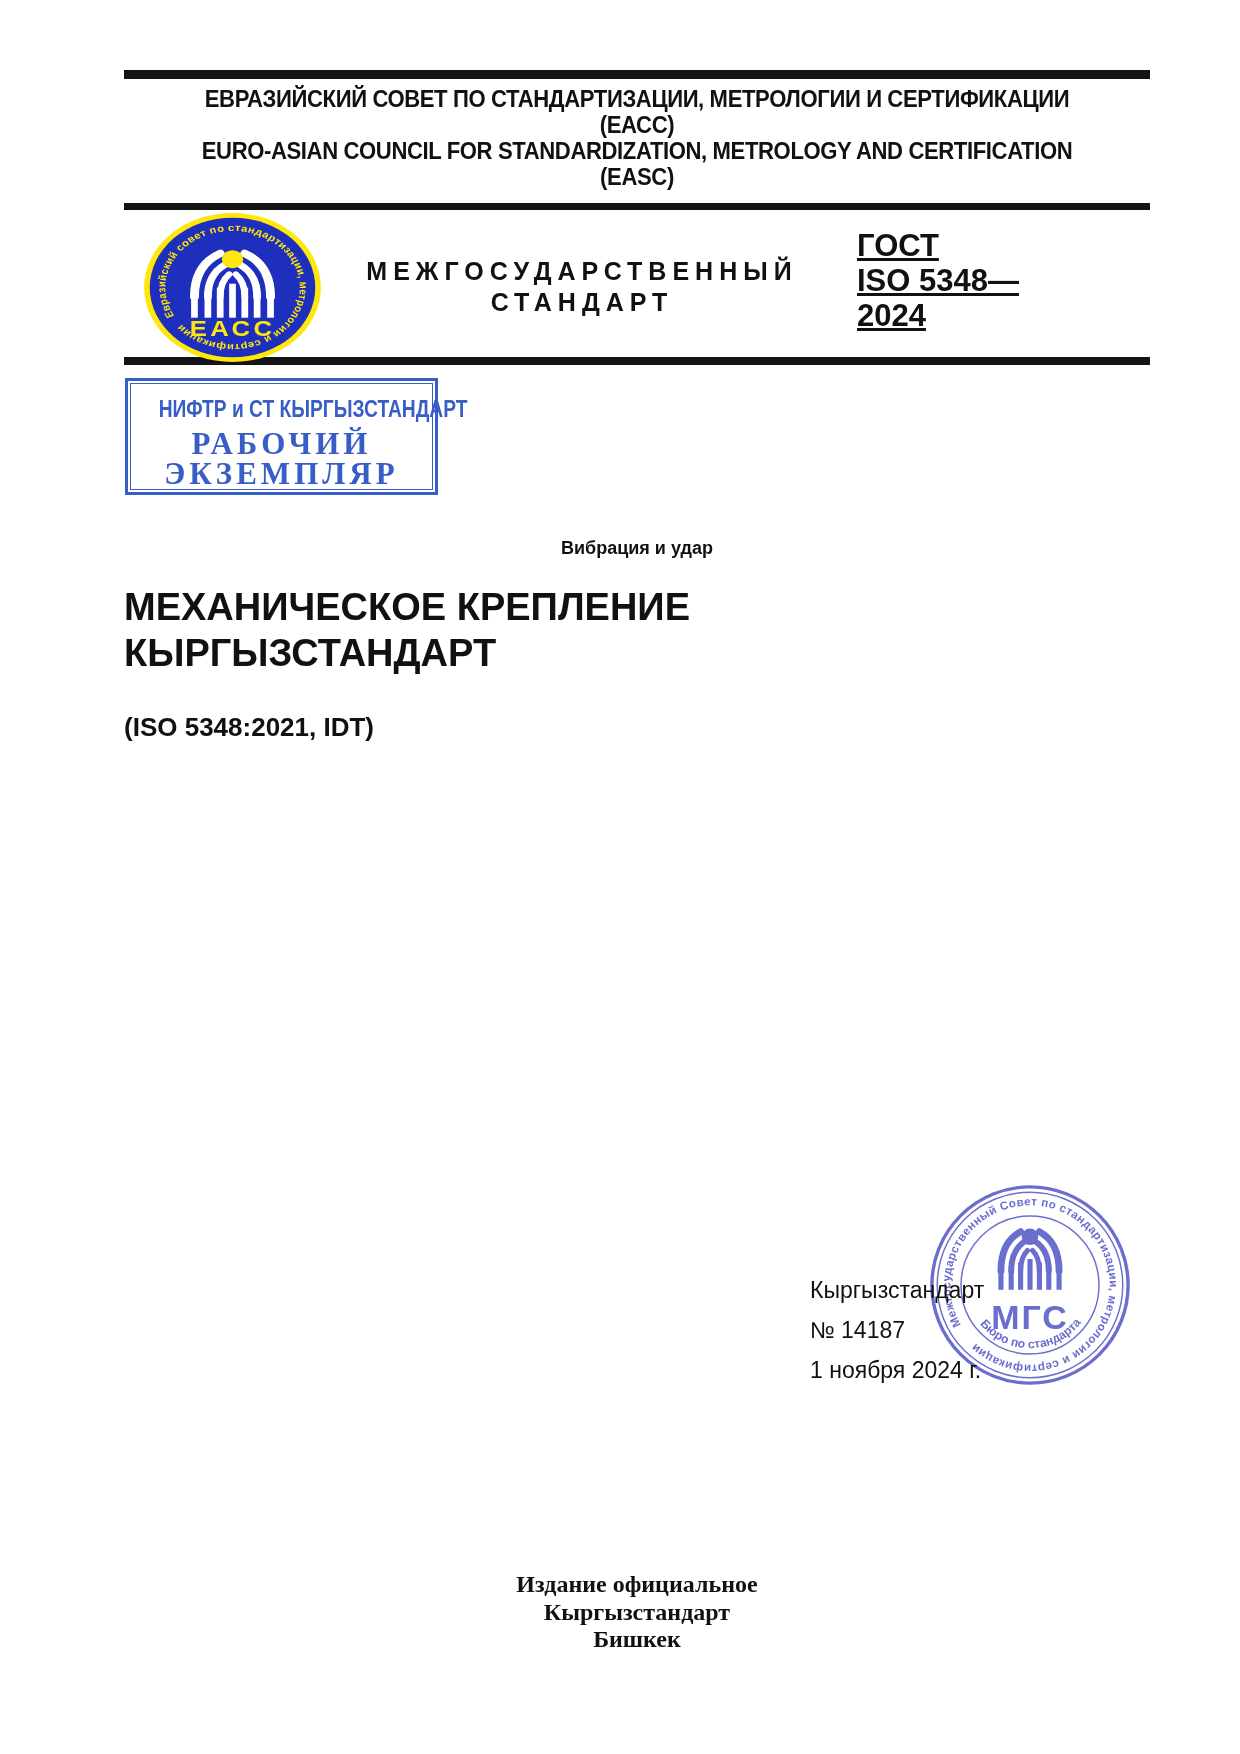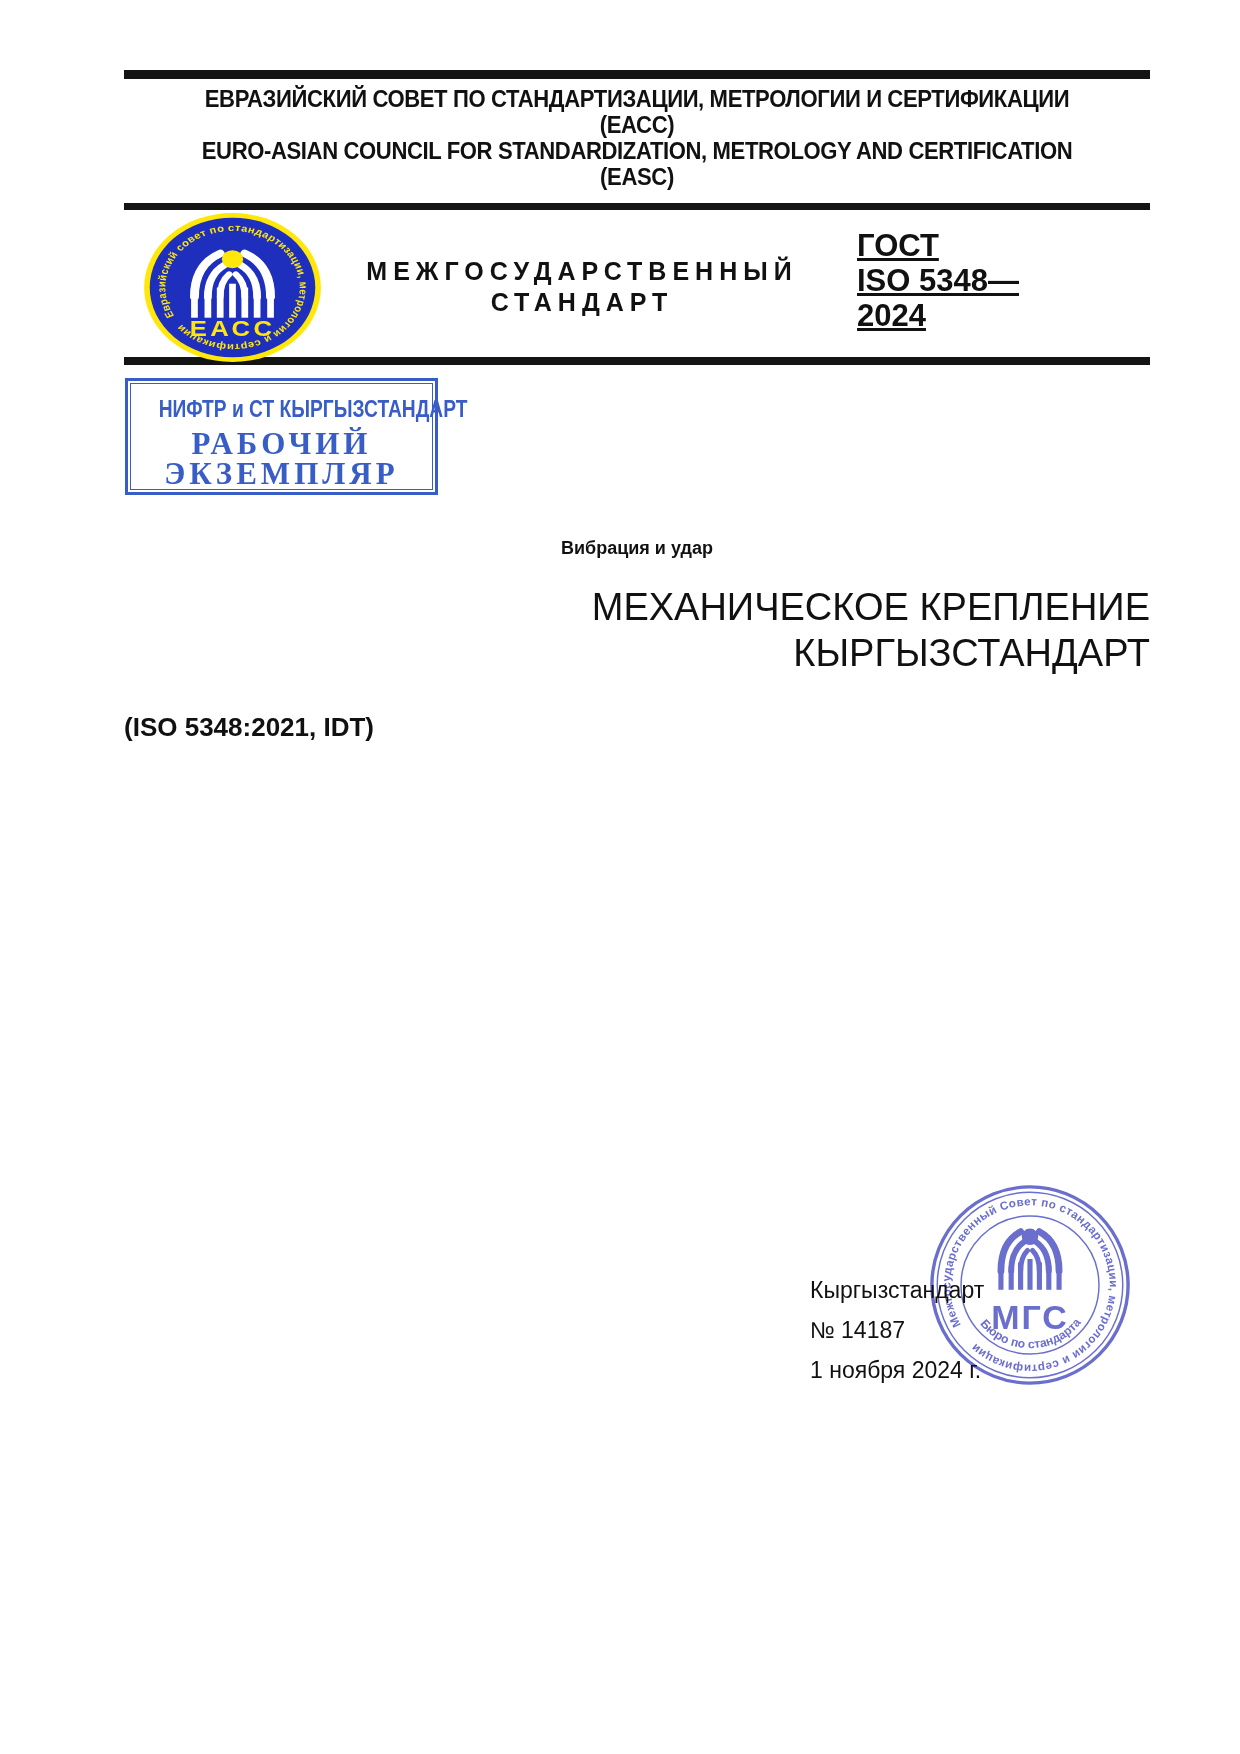--- a/index.html
+++ b/index.html
@@ -42,22 +42,22 @@
   .workstamp .serifline{
     font-family:"Liberation Serif",serif;font-weight:bold;font-size:31px;
     line-height:30px;letter-spacing:4px;white-space:nowrap;
   }
   
   .subject{
     position:absolute;left:124px;top:538px;width:1026px;text-align:center;
     font-weight:bold;font-size:18px;
   }
   .maintitle{
-    position:absolute;left:124px;top:584px;width:1026px;text-align:right;
-    font-weight:normal;font-size:38px;line-height:46px;
+    position:absolute;left:124px;top:584px;width:1026px;text-align:left;
+    font-weight:bold;font-size:38px;line-height:46px;
   }
   .reference{
     position:absolute;left:124px;top:712px;width:1026px;text-align:left;
     font-weight:bold;font-size:26px;
   }
   
   .registration{
     position:absolute;left:810px;top:1270px;z-index:2;
     font-size:23px;line-height:40px;white-space:nowrap;
   }
@@ -170,14 +170,19 @@
       <textPath href="#bureauArc" xlink:href="#bureauArc" startOffset="4">Бюро по стандартам</textPath>
     </text>
   </svg>
 
   <div class="registration">
     <div>Кыргызстандарт</div>
     <div>№ 14187</div>
     <div>1 ноября 2024 г.</div>
   </div>
 
+  <div class="footer">
+    <div>Издание официальное</div>
+    <div>Кыргызстандарт</div>
+    <div>Бишкек</div>
+  </div>
 
 </div>
 
 </body></html>

